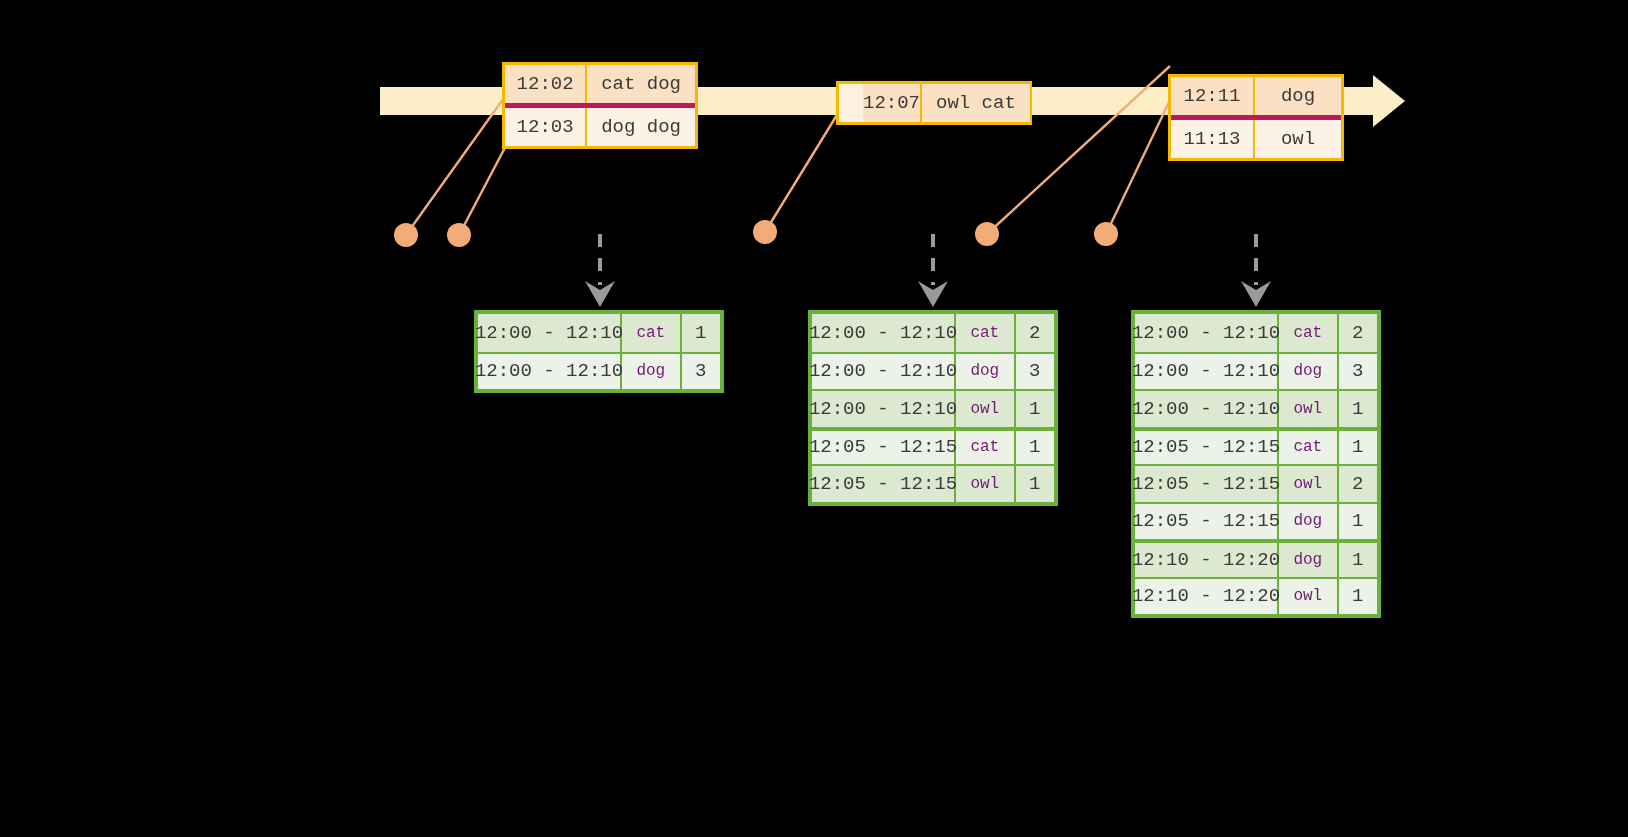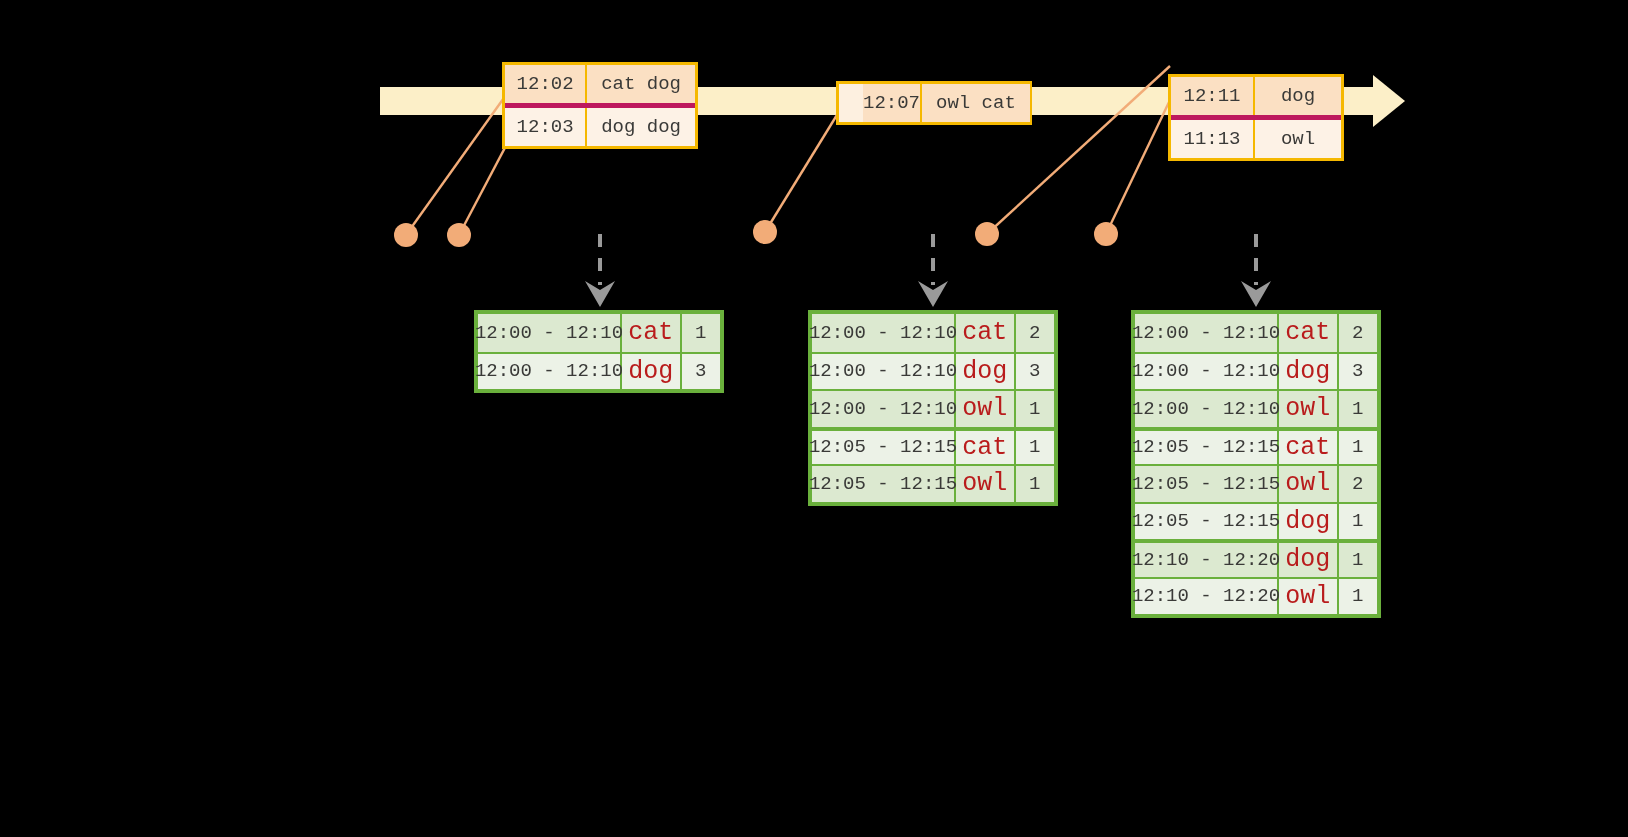--- a/index.html
+++ b/index.html
@@ -120,22 +120,22 @@
     color: #3A3A38;
     border-right: 2px solid #6AB03C;
     box-sizing: border-box;
     white-space: nowrap;
   }
   .res-key {
     width: 62px;
     display: flex;
     align-items: center;
     justify-content: center;
-    font-size: 25px;
-    color: #b91c1c;
+    font-size: 16px;
+    color: #701a75;
     border-right: 2px solid #6AB03C;
     box-sizing: border-box;
   }
   .res-cnt {
     width: 40px;
     display: flex;
     align-items: center;
     justify-content: center;
     font-size: 19px;
     color: #3A3A38;

